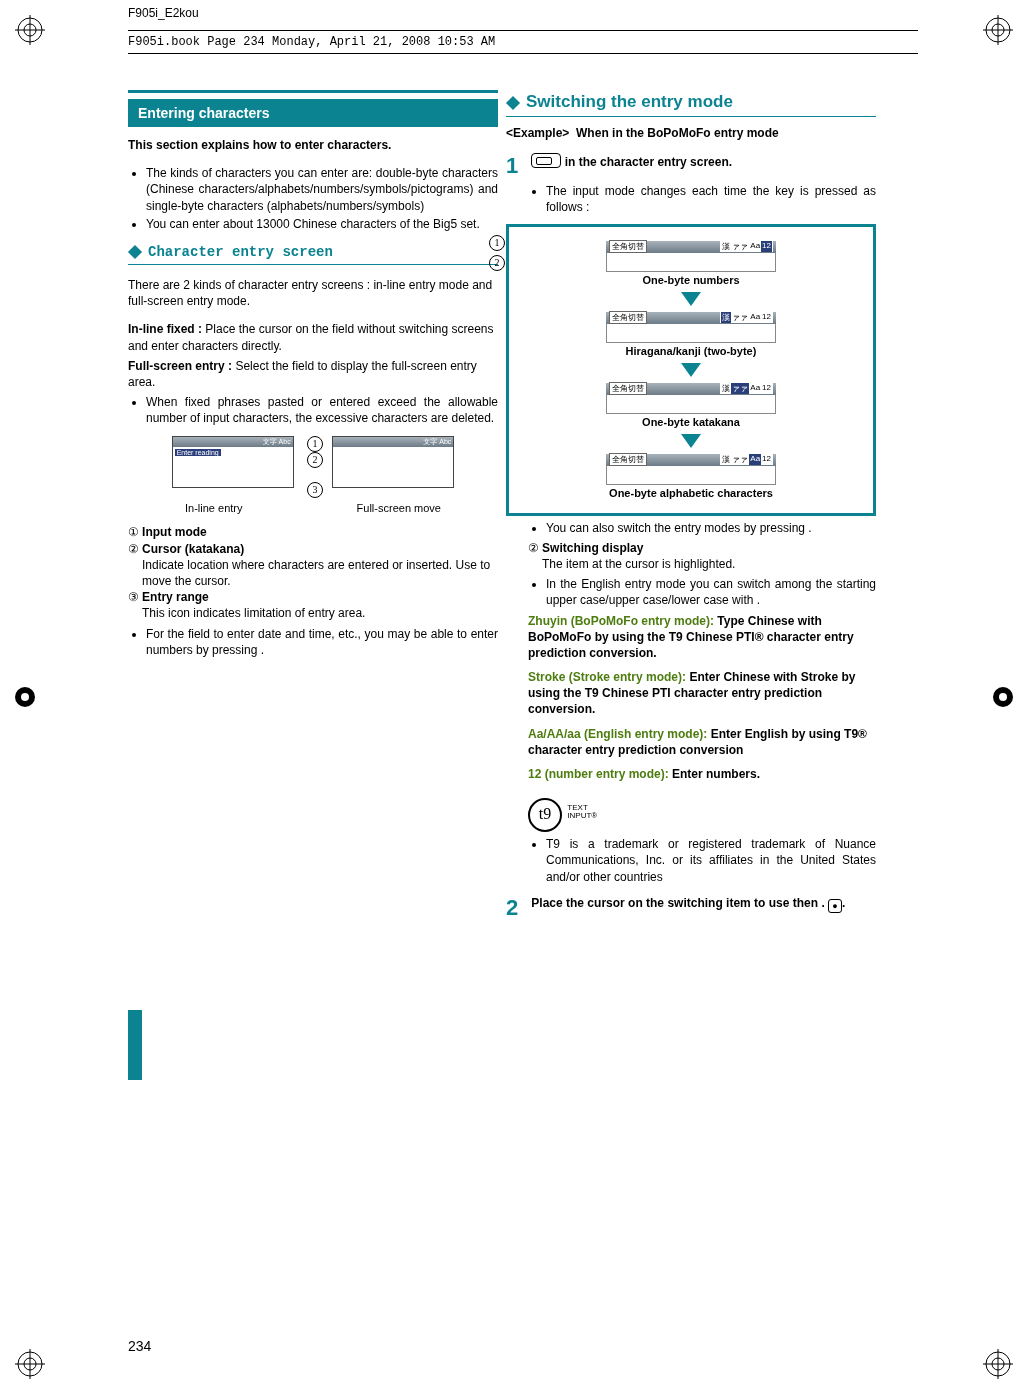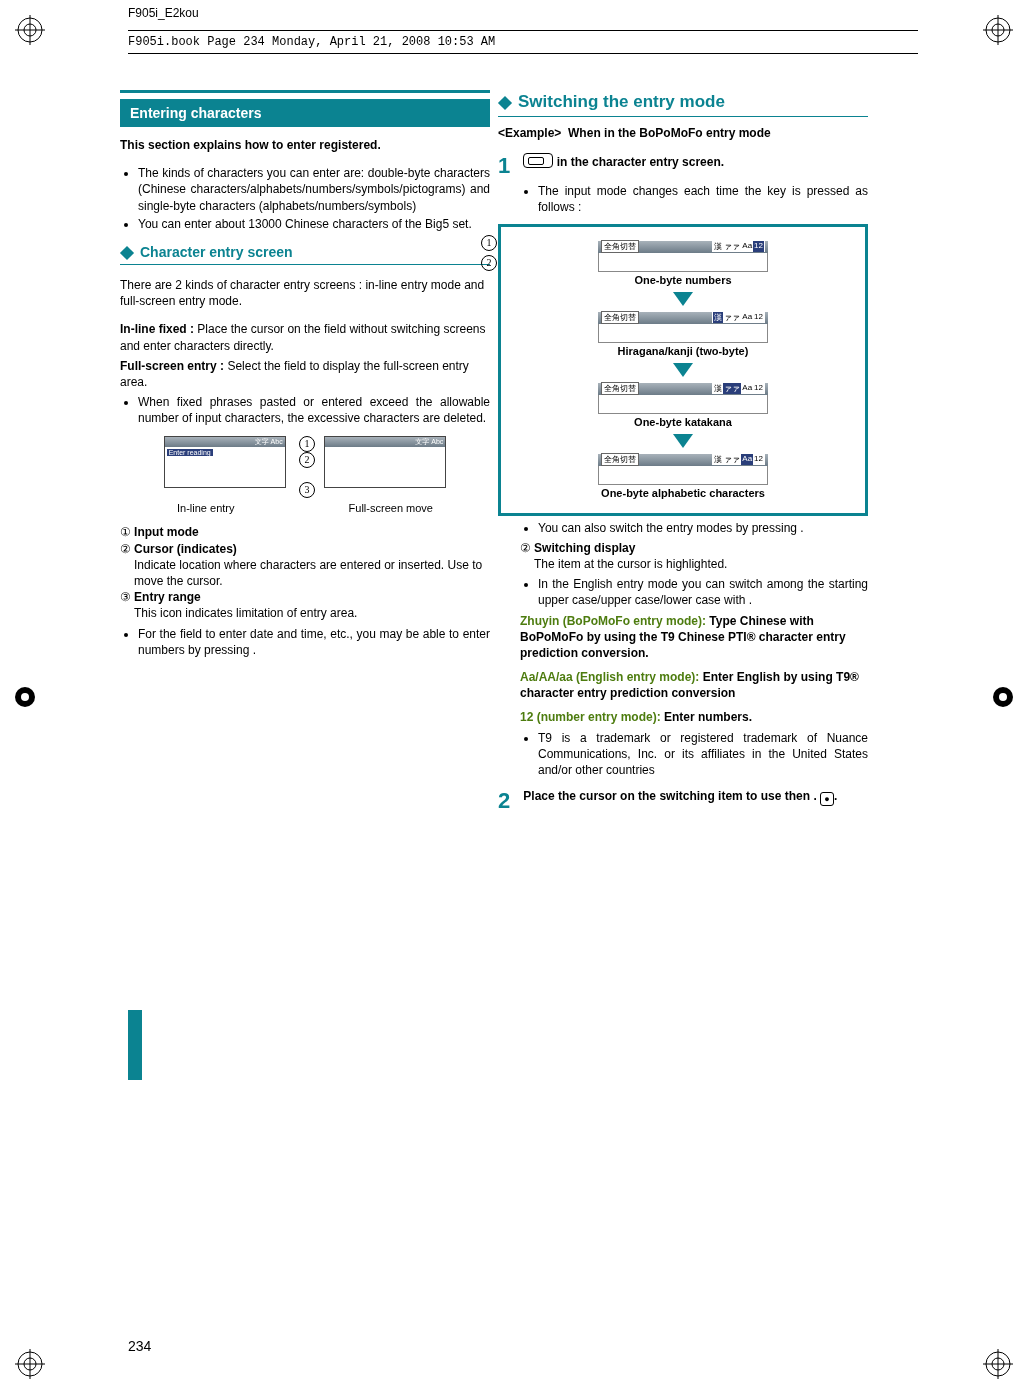--- a/index.html
+++ b/index.html
@@ -36,21 +36,21 @@
   border-top: 1px solid #000;
   border-bottom: 1px solid #000;
   padding: 4px 0;
   font-family: "Courier New", monospace;
   font-size: 12px;
 }
 
 .content {
   position: absolute;
   top: 90px;
-  left: 120px;
+  left: 128px;
   width: 760px;
   display: flex;
   column-gap: 8px;
 }
 .col {
   width: 370px;
 }
 .title-bar {
   background: #0b8391;
   color: #fff;
@@ -76,20 +76,21 @@
   vertical-align: -1px;
 }
 .sub-heading {
   color: #0b8391;
   font-weight: bold;
   font-size: 14px;
   margin-top: 12px;
   border-bottom: 1px solid #0b8391;
   padding-bottom: 4px;
   margin-bottom: 6px;
+  font-family: Liberation Mono, monospace;
 }
 .sub-heading-no-line {
   color: #0b8391;
   font-weight: bold;
   font-size: 17px;
   margin-top: 2px;
 }
 
 .def-term { font-weight: bold; }
 .def-block { margin-bottom: 4px; }
@@ -293,21 +294,21 @@
 
 <div class="header">F905i_E2kou</div>
 <div class="book-line">F905i.book  Page 234  Monday, April 21, 2008  10:53 AM</div>
 
 <div class="content">
 
   <div class="col">
     <div class="teal-thin"></div>
     <div class="title-bar">Entering characters</div>
 
-    <p class="body-text bold" style="margin-top:10px">This section explains how to enter registered.</p>
+    <p class="body-text bold" style="margin-top:10px">This section explains how to enter characters.</p>
     <ul class="bullets body-text">
       <li>The kinds of characters you can enter are: double-byte characters (Chinese characters/alphabets/numbers/symbols/pictograms) and single-byte characters (alphabets/numbers/symbols)</li>
       <li>You can enter about 13000 Chinese characters of the Big5 set.</li>
     </ul>
 
     <div class="sub-heading">
       <span class="diamond"></span><span>Character entry screen</span>
     </div>
 
     <p class="body-text">There are 2 kinds of character entry screens : in-line entry mode and full-screen entry mode.</p>
@@ -349,21 +350,21 @@
       <div class="diagram-labels">
         <span>In-line entry</span>
         <span>Full-screen move</span>
       </div>
     </div>
 
     <div class="body-text">
       <span>①</span> <span class="bold">Input mode</span>
     </div>
     <div class="body-text">
-      <span>②</span> <span class="bold">Cursor (indicates)</span>
+      <span>②</span> <span class="bold">Cursor (katakana)</span>
       <div class="def-indent">Indicate location where characters are entered or inserted. Use     to move the cursor.</div>
     </div>
     <div class="body-text">
       <span>③</span> <span class="bold">Entry range</span>
       <div class="def-indent">This icon indicates limitation of entry area.</div>
     </div>
     <ul class="bullets body-text">
       <li>For the field to enter date and time, etc., you may be able to enter numbers by pressing      .</li>
     </ul>
   </div>
@@ -469,26 +470,33 @@
       <div class="def-indent">The item at the cursor is highlighted.</div>
     </div>
     <ul class="bullets body-text" style="margin-left:22px">
       <li>In the English entry mode you can switch among the starting upper case/upper case/lower case with      .</li>
     </ul>
 
     <div class="body-text" style="margin-left:22px; margin-top:4px">
       <span class="blue-term">Zhuyin (BoPoMoFo entry mode): </span><span class="bold">Type Chinese with BoPoMoFo by using the T9 Chinese PTI® character entry prediction conversion.</span>
     </div>
     <div class="body-text" style="margin-left:22px; margin-top:8px">
+      <span class="blue-term">Stroke (Stroke entry mode): </span><span class="bold">Enter Chinese with Stroke by using the T9 Chinese PTI character entry prediction conversion.</span>
+    </div>
+    <div class="body-text" style="margin-left:22px; margin-top:8px">
       <span class="blue-term">Aa/AA/aa (English entry mode): </span><span class="bold">Enter English by using T9® character entry prediction conversion</span>
     </div>
     <div class="body-text" style="margin-left:22px; margin-top:8px">
       <span class="blue-term">12 (number entry mode): </span><span class="bold">Enter numbers.</span>
     </div>
 
+    <div style="margin-left:22px; margin-top:10px">
+      <span class="t9-logo">t9</span>
+      <span class="t9-label"><span>TEXT</span><br><span>INPUT®</span></span>
+    </div>
     <ul class="bullets body-text" style="margin-left:22px">
       <li>T9 is a trademark or registered trademark of Nuance Communications, Inc. or its affiliates in the United States and/or other countries</li>
     </ul>
 
     <div style="margin-top:10px">
       <span class="big-step-num">2</span>
       <span class="step-text body-text bold">
         <span>Place the cursor on the switching item to use then     .</span> <span class="circle-key">●</span>.
       </span>
     </div>

